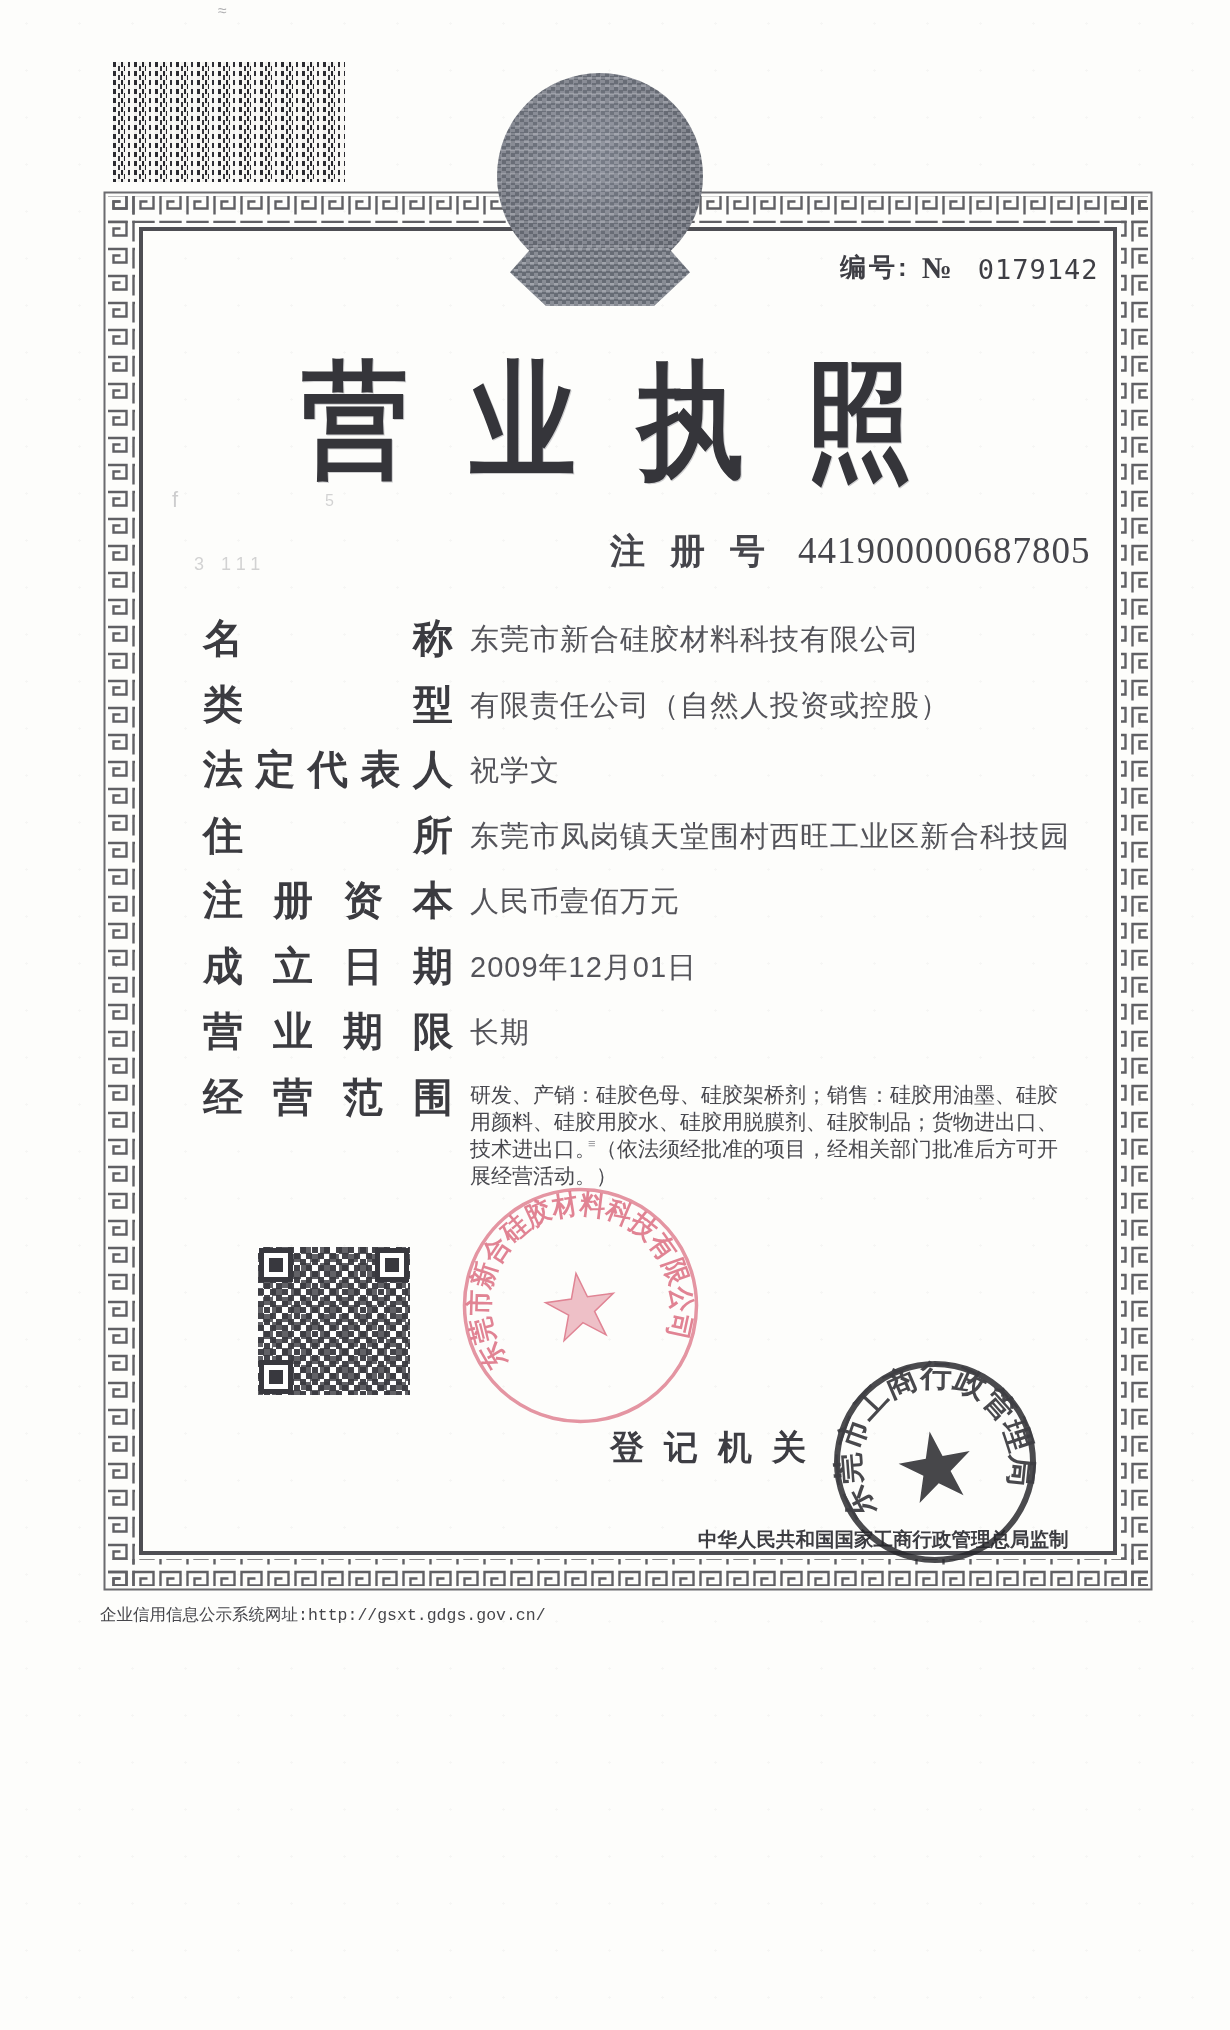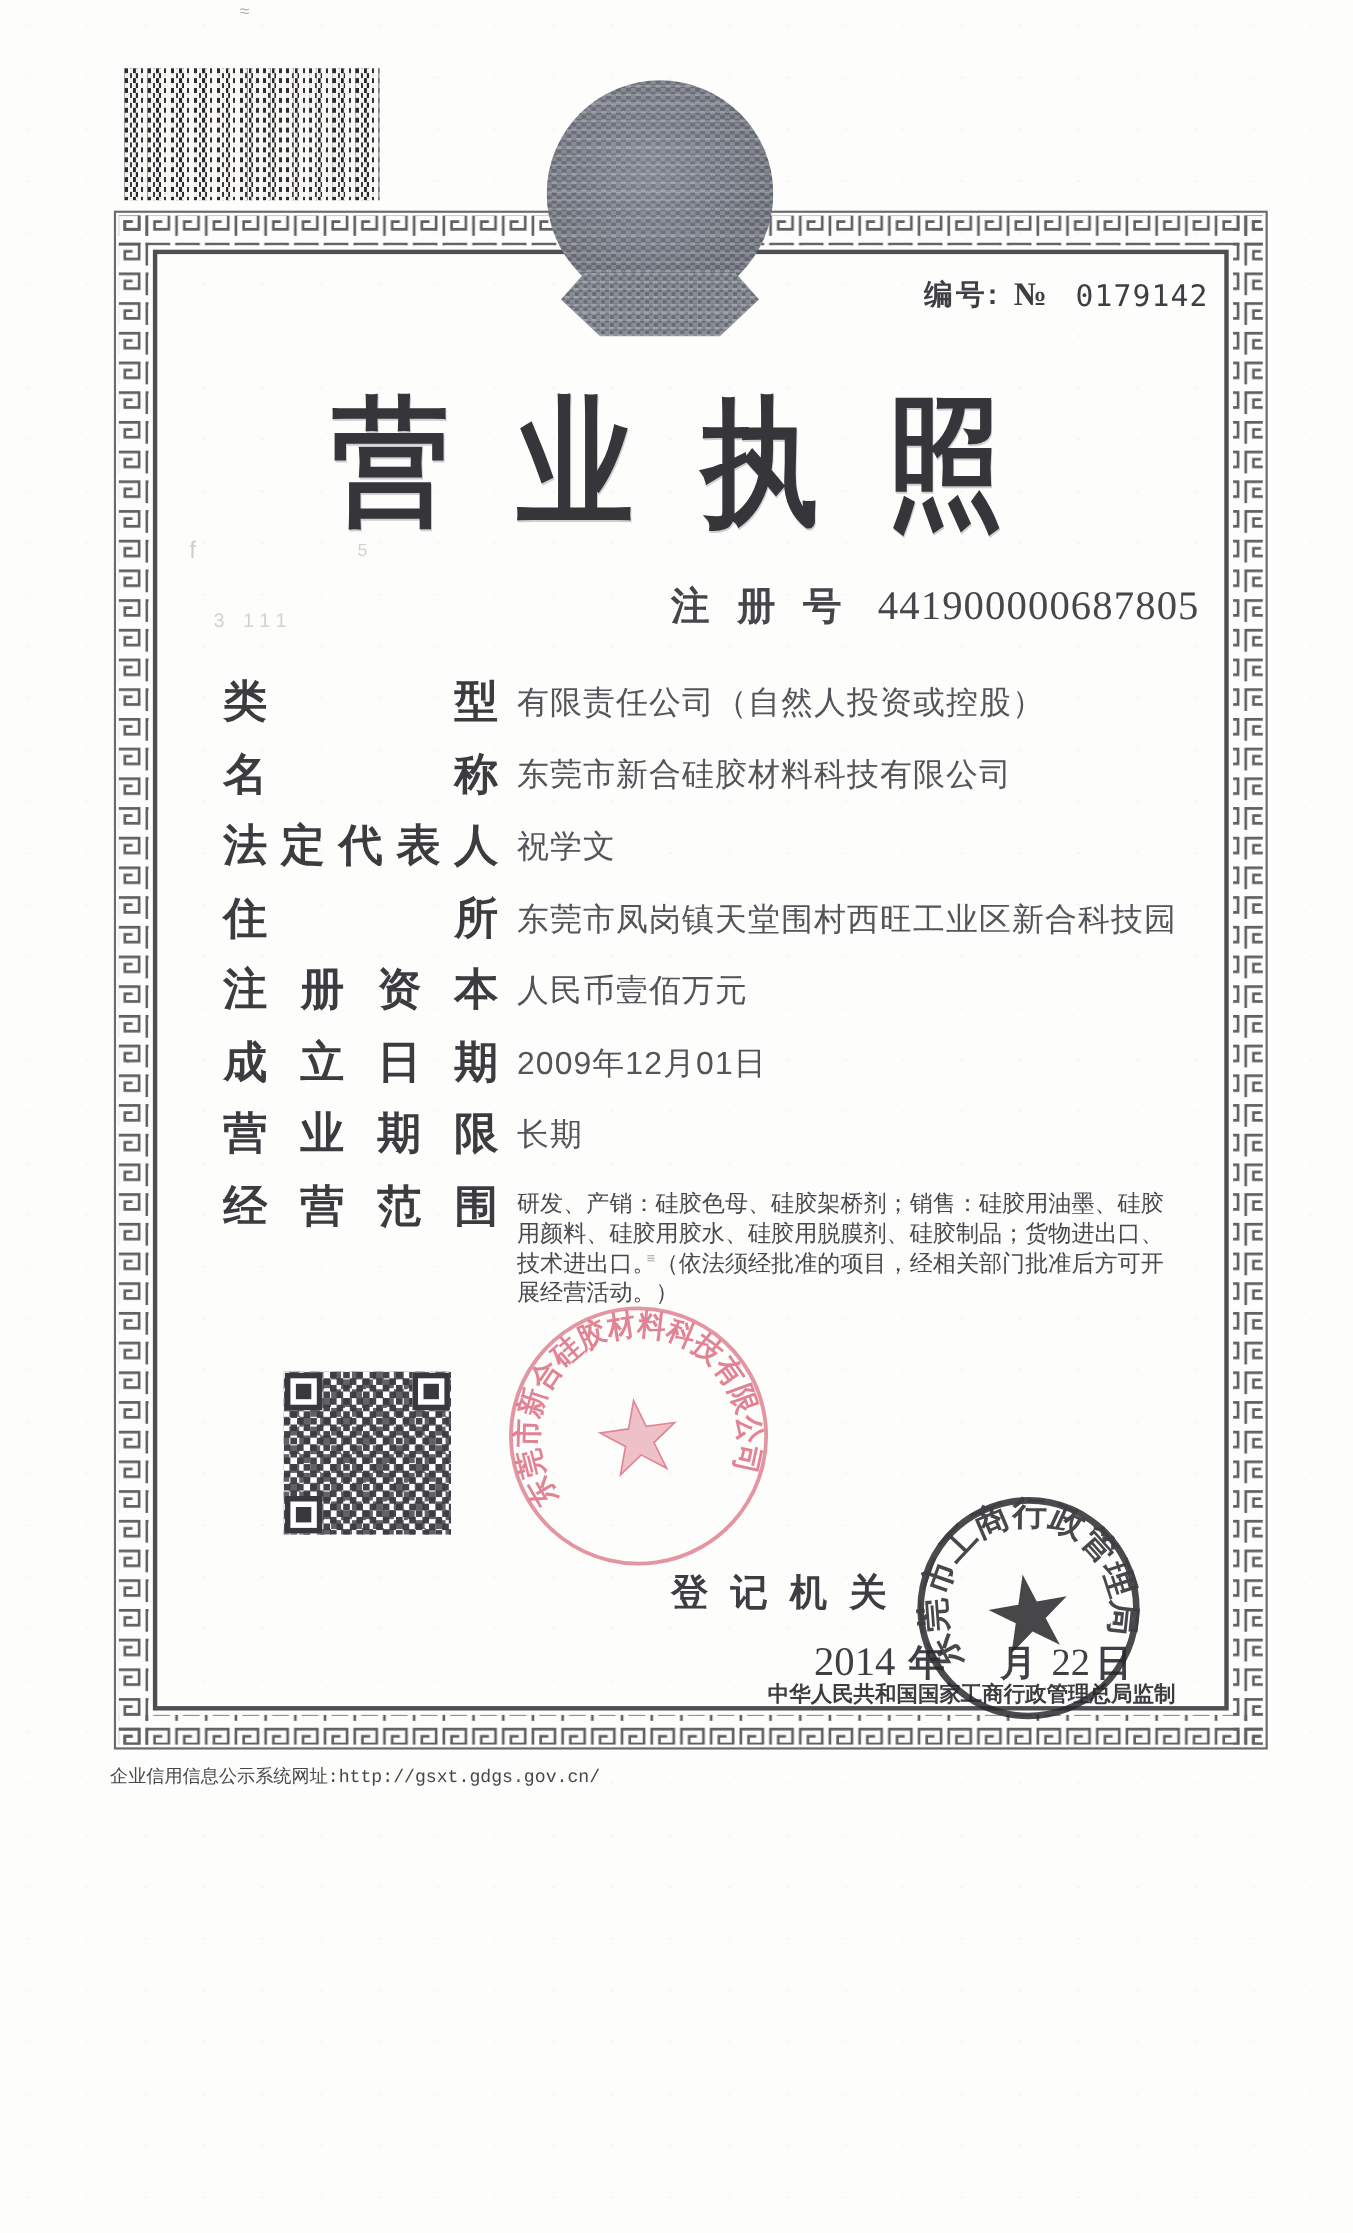--- a/index.html
+++ b/index.html
@@ -155,26 +155,26 @@
     <span class="title-text">营业执照</span>
   </div>
 
   <div class="reg-line">
     <span class="rlabel">注册号</span>
     <span class="rvalue">441900000687805</span>
   </div>
 
   <div class="fields">
     <div class="frow">
+      <div class="flabel">名称</div>
+      <div class="fvalue">东莞市新合硅胶材料科技有限公司</div>
+    </div>
+    <div class="frow">
       <div class="flabel">类型</div>
       <div class="fvalue">有限责任公司（自然人投资或控股）</div>
-    </div>
-    <div class="frow">
-      <div class="flabel">名称</div>
-      <div class="fvalue">东莞市新合硅胶材料科技有限公司</div>
     </div>
     <div class="frow">
       <div class="flabel">法定代表人</div>
       <div class="fvalue">祝学文</div>
     </div>
     <div class="frow">
       <div class="flabel">住所</div>
       <div class="fvalue">东莞市凤岗镇天堂围村西旺工业区新合科技园</div>
     </div>
     <div class="frow">
@@ -207,27 +207,20 @@
     </defs>
     <circle cx="122.5" cy="122.5" r="116" fill="none" stroke="#d65a70" stroke-width="3.5" opacity=".78"></circle>
     <polygon points="122.5,90 130.6,114.8 156.7,114.9 135.6,130.3 143.7,155.1 122.5,139.8 101.3,155.1 109.4,130.3 88.3,114.9 114.4,114.8" fill="#d65a70" fill-opacity=".5" stroke="#d65a70" stroke-width="1.5" opacity=".9"></polygon>
     <text font-size="27" font-weight="600" fill="#d6546c" opacity=".88">
       <textPath href="#redArc" startOffset="0" textLength="382" lengthAdjust="spacingAndGlyphs">东莞市新合硅胶材料科技有限公司</textPath>
     </text>
   </svg>
 
   <div class="authority">登记机关</div>
 
-  <div class="date-line">
-    <span class="dyear">2014</span>
-    <span class="dy">年</span>
-    <span class="dm">月</span>
-    <span class="dday">22</span>
-    <span class="dd">日</span>
-  </div>
 
   <svg class="stamp-black" width="210" height="210" viewBox="0 0 210 210">
     <defs>
       <path id="blackArc" d="M 39.2 143 A 76 76 0 1 1 170.8 143" fill="none"></path>
     </defs>
     <circle cx="105" cy="105" r="98" fill="none" stroke="#26262a" stroke-width="6" opacity=".92"></circle>
     <polygon points="105,74 113.5,100.3 141.1,100.3 118.8,116.5 127.3,142.7 105,126.5 82.7,142.7 91.2,116.5 68.9,100.3 96.5,100.3" fill="#222226" opacity=".92"></polygon>
     <text font-size="31" font-weight="700" fill="#2b2b30" opacity=".95">
       <textPath href="#blackArc" startOffset="0" textLength="315" lengthAdjust="spacingAndGlyphs">东莞市工商行政管理局</textPath>
     </text>

